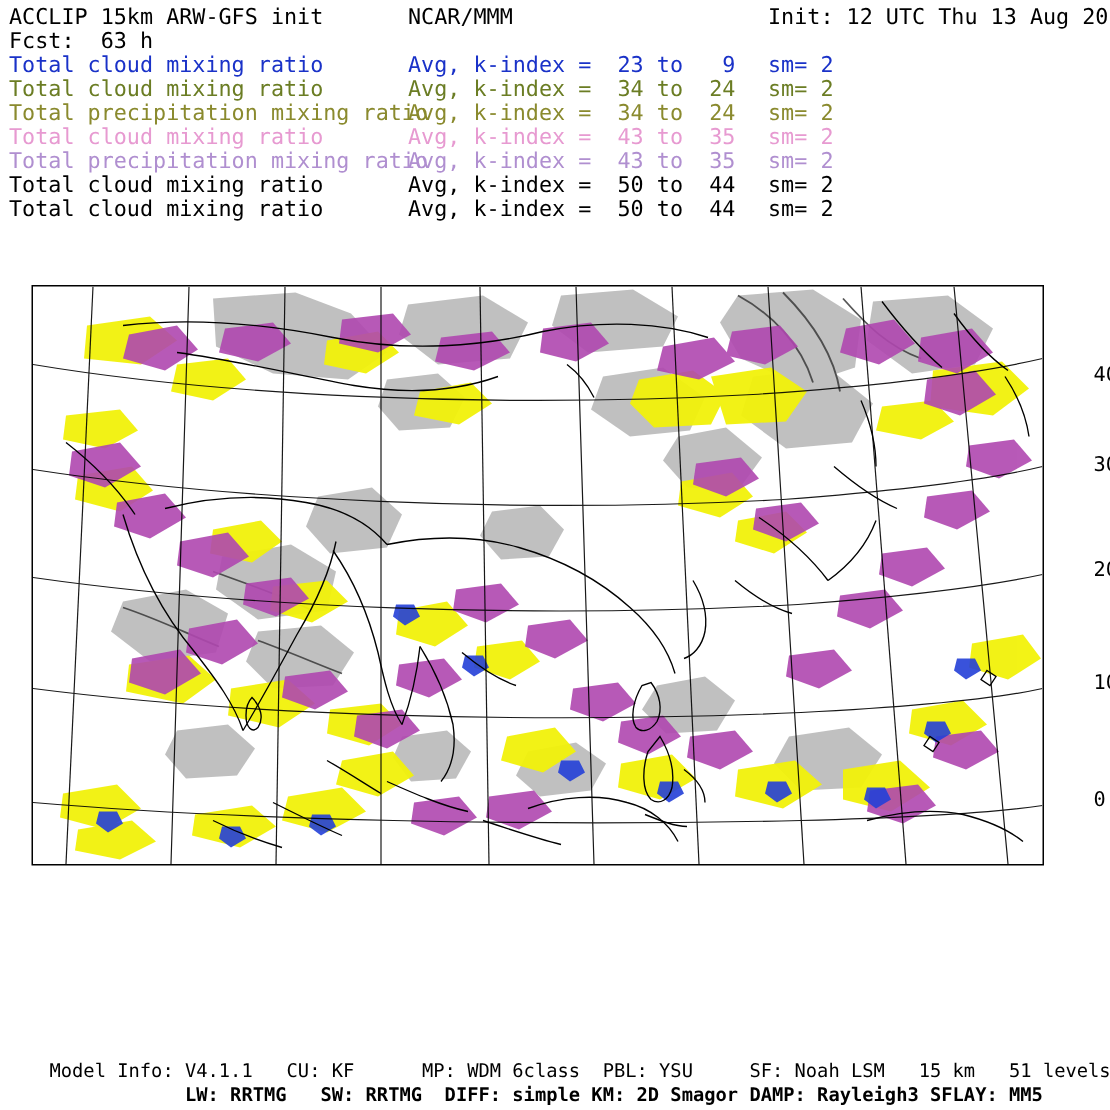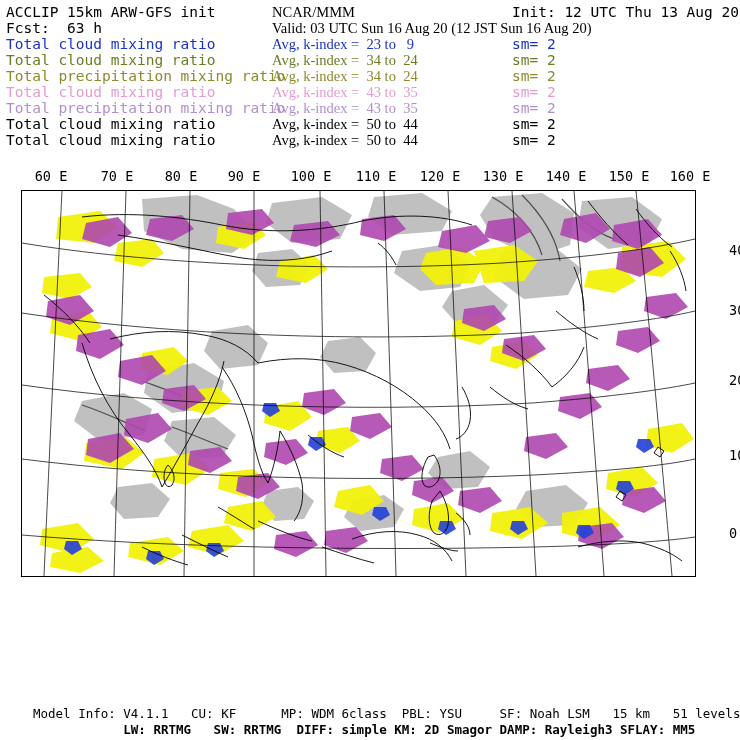--- a/index.html
+++ b/index.html
@@ -24,21 +24,21 @@
     width: 740px;
     height: 150px;
   }
   .hdr-row {
     position: absolute;
     white-space: pre;
     font-size: 14.5px;
     line-height: 16px;
   }
   .col-a { left: 6px; }
-  .col-b { left: 272px; font-family: Liberation Serif, serif; }
+  .col-b { left: 272px; }
   .col-c { left: 512px; }
 
   .r0 { top: 4px; }
   .r1 { top: 20px; }
   .r2 { top: 36px; }
   .r3 { top: 52px; }
   .r4 { top: 68px; }
   .r5 { top: 84px; }
   .r6 { top: 100px; }
   .r7 { top: 116px; }
@@ -111,21 +111,20 @@
 </style>
 </head>
 <body>
 
 <div class="header">
   <div class="hdr-row col-a r0 c-black">ACCLIP 15km ARW-GFS init</div>
   <div class="hdr-row col-b r0 c-black">NCAR/MMM</div>
   <div class="hdr-row col-c r0 c-black">Init: 12 UTC Thu 13 Aug 20</div>
 
   <div class="hdr-row col-a r1 c-black">Fcst:  63 h</div>
-  <div class="hdr-row col-b r1 c-black">Valid: 03 UTC Sun 16 Aug 20 (12 JST Sun 16 Aug 20)</div>
 
   <div class="hdr-row col-a r2 c-blue">Total cloud mixing ratio</div>
   <div class="hdr-row col-b r2 c-blue">Avg, k-index =  23 to   9</div>
   <div class="hdr-row col-c r2 c-blue">sm= 2</div>
 
   <div class="hdr-row col-a r3 c-green">Total cloud mixing ratio</div>
   <div class="hdr-row col-b r3 c-green">Avg, k-index =  34 to  24</div>
   <div class="hdr-row col-c r3 c-green">sm= 2</div>
 
   <div class="hdr-row col-a r4 c-olive">Total precipitation mixing ratio</div>
@@ -144,33 +143,20 @@
   <div class="hdr-row col-b r7 c-black">Avg, k-index =  50 to  44</div>
   <div class="hdr-row col-c r7 c-black">sm= 2</div>
 
   <div class="hdr-row col-a r8 c-black">Total cloud mixing ratio</div>
   <div class="hdr-row col-b r8 c-black">Avg, k-index =  50 to  44</div>
   <div class="hdr-row col-c r8 c-black">sm= 2</div>
 </div>
 
 <div class="map-wrap">
 
-  <div class="lon-labels">
-    <span class="lon-lab" style="left:51px">60 E</span>
-    <span class="lon-lab" style="left:117px">70 E</span>
-    <span class="lon-lab" style="left:181px">80 E</span>
-    <span class="lon-lab" style="left:244px">90 E</span>
-    <span class="lon-lab" style="left:311px">100 E</span>
-    <span class="lon-lab" style="left:376px">110 E</span>
-    <span class="lon-lab" style="left:440px">120 E</span>
-    <span class="lon-lab" style="left:503px">130 E</span>
-    <span class="lon-lab" style="left:566px">140 E</span>
-    <span class="lon-lab" style="left:629px">150 E</span>
-    <span class="lon-lab" style="left:690px">160 E</span>
-  </div>
 
   <div class="lat-labels">
     <span class="lat-lab" style="top:90px">40 N</span>
     <span class="lat-lab" style="top:150px">30 N</span>
     <span class="lat-lab" style="top:220px">20 N</span>
     <span class="lat-lab" style="top:295px">10 N</span>
     <span class="lat-lab" style="top:373px">0</span>
   </div>
 
   <div class="map-frame">

